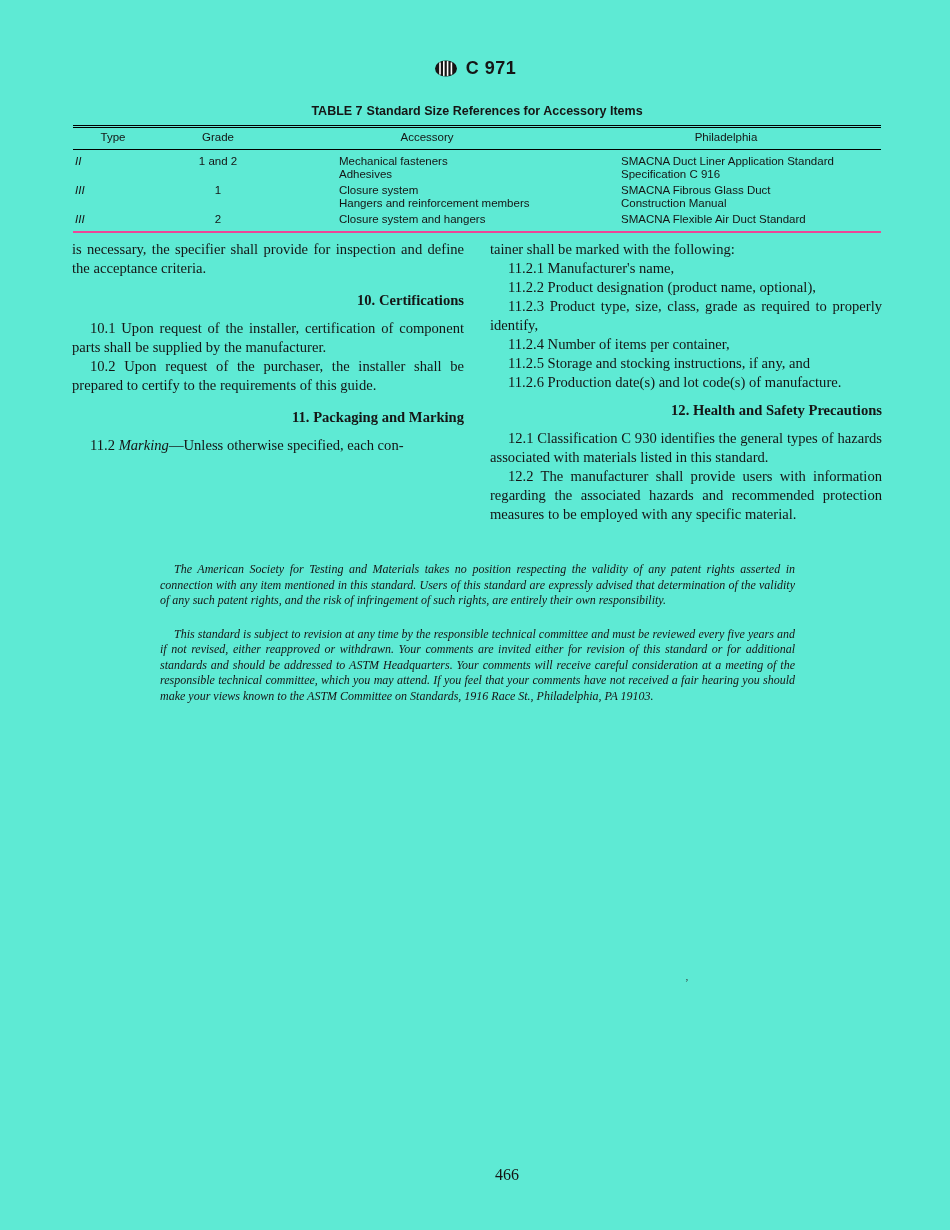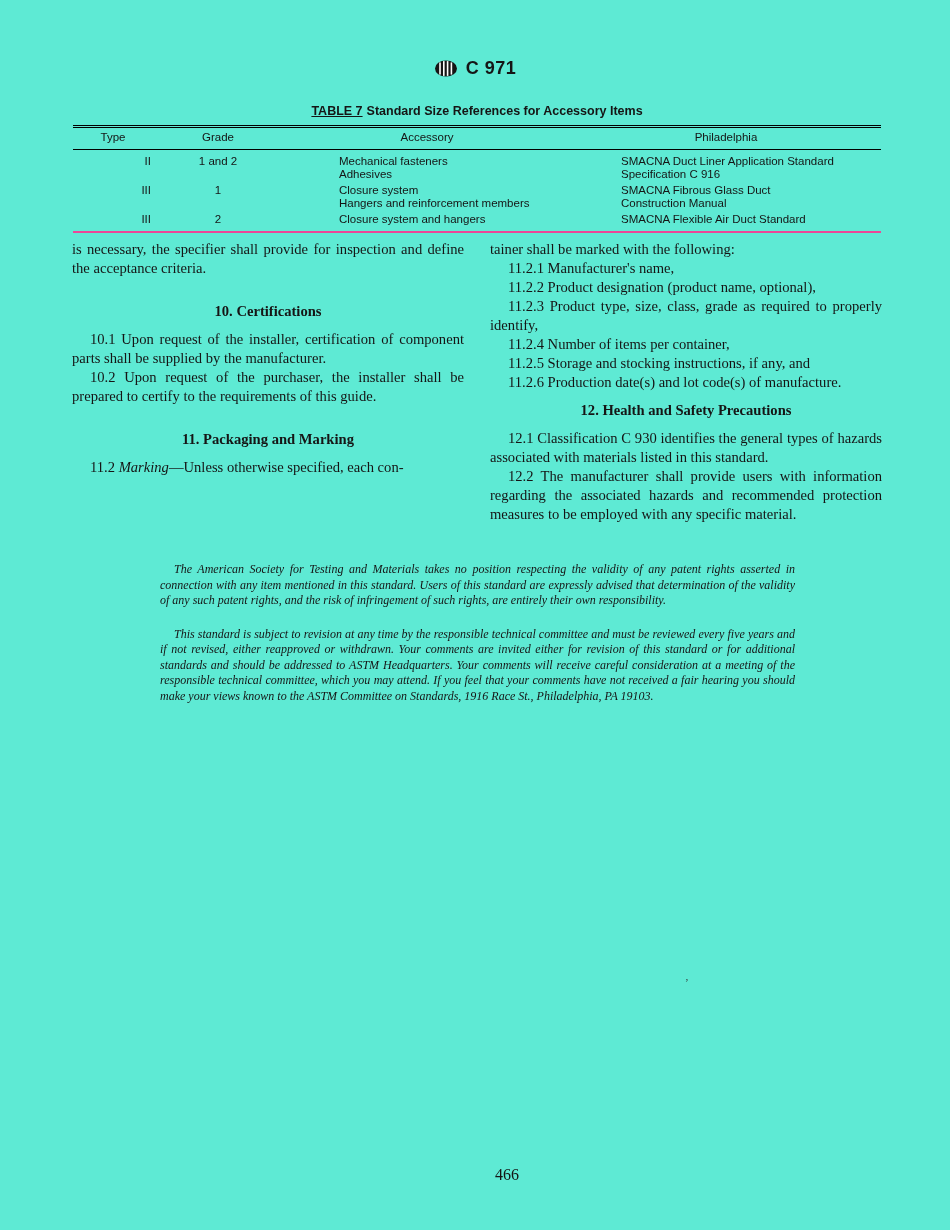--- a/index.html
+++ b/index.html
@@ -40,21 +40,21 @@
     left: 73px;
     width: 808px;
     font-family: "Liberation Sans", sans-serif;
   }
   .table-title {
     text-align: center;
     font-weight: bold;
     font-size: 12.5px;
     margin-bottom: 7px;
   }
-  .table-title .tlabel { margin-right: 4px; text-decoration: underline; }
+  .table-title .tlabel { margin-right: 4px; }
   table.ref-table {
     width: 100%;
     border-collapse: collapse;
     border-top: 3px double #000;
     border-bottom: 2px solid #ec4899;
     font-size: 11.5px;
     line-height: 13.5px;
   }
   table.ref-table th {
     font-weight: normal;
@@ -65,43 +65,43 @@
   }
   table.ref-table td {
     vertical-align: top;
     padding: 1px 2px;
   }
   table.ref-table tbody tr:first-child td { padding-top: 5px; }
   table.ref-table tbody tr:last-child td { padding-bottom: 5px; }
   .w-type { width: 80px; }
   .w-grade { width: 130px; }
   .w-acc  { width: 288px; }
-  .c-type { text-align: right; }
+  .c-type { text-align: left; font-style: italic; }
   .c-grade { text-align: center; }
   .c-acc { text-align: left; padding-left: 56px !important; }
   .c-spec { text-align: left; padding-left: 50px !important; }
 
   
   .col {
     position: absolute;
     top: 240px;
     width: 392px;
     font-size: 14.6px;
     line-height: 19px;
     text-align: justify;
   }
   .col-left { left: 72px; }
   .col-right { left: 490px; }
   .col p { text-indent: 18px; }
   .col p.noindent { text-indent: 0; }
   .col h3 {
     font-size: 14.6px;
     font-weight: bold;
-    margin: 24px 0 9px 0;
-    text-align: center;
+    margin: 13px 0 9px 0;
+    text-align: right;
   }
   .col-right h3 { margin-top: 9px; }
   .ital { font-style: italic; }
 
   
   .legal-block {
     position: absolute;
     top: 562px;
     left: 160px;
     width: 635px;

